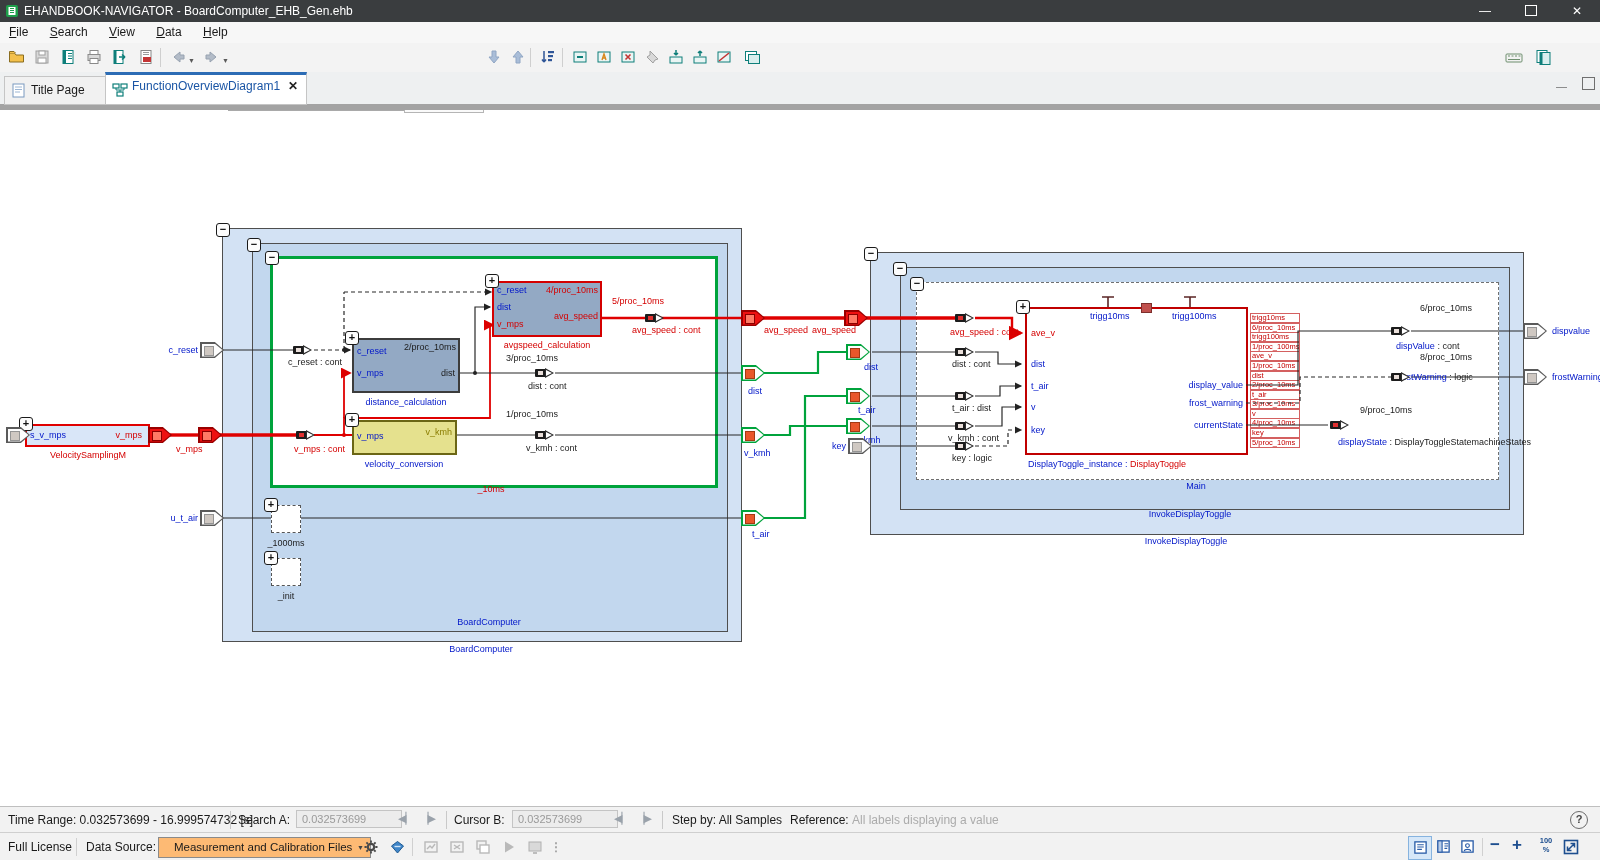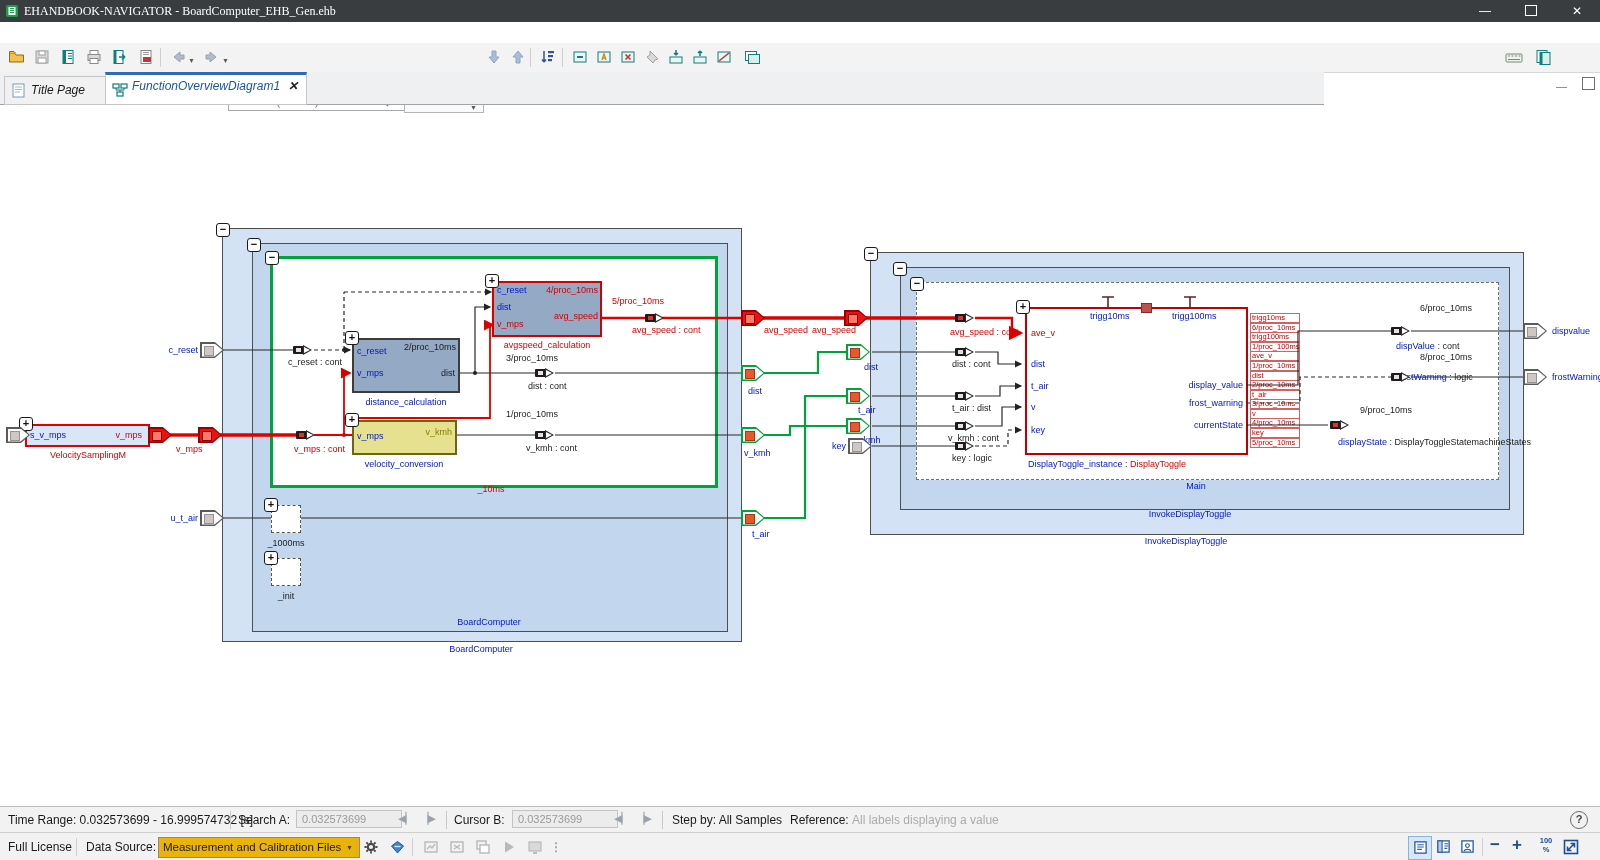--- a/index.html
+++ b/index.html
@@ -1,35 +1,35 @@
 <!DOCTYPE html>
 <html><head>
 <meta charset="utf-8">
 <style>
   html,body{margin:0;padding:0;background:#888;}
   #app{position:relative;width:1600px;height:860px;background:#fff;overflow:hidden;
        font-family:"Liberation Sans",sans-serif;font-size:12px;color:#1a1a1a;}
   .abs{position:absolute;}
   
   #titlebar{position:absolute;left:0;top:0;width:1600px;height:22px;background:#3a3d3f;color:#fff;z-index:20;}
-  #titlebar .t{position:absolute;left:24px;top:4px;font-size:12px;font-family:Liberation Serif, serif;}
+  #titlebar .t{position:absolute;left:24px;top:4px;font-size:12px;}
   .winbtn{position:absolute;top:0;width:46px;height:22px;text-align:center;line-height:22px;color:#fff;font-size:12px;}
   #menubar{position:absolute;left:0;top:22px;width:1600px;height:21px;background:#f7f7f7;z-index:20;}
   .menu-item{display:inline-block;padding:3px 9px;font-size:12px;color:#1a1a1a;}
   .menu-item::first-letter{text-decoration:underline;}
   #toolbar{position:absolute;left:0;top:43px;width:1600px;height:29px;background:#f3f3f3;border-bottom:1px solid #d7d7d7;z-index:20;}
   .tbtn{position:absolute;top:3px;width:24px;height:23px;border-radius:2px;text-align:center;}
   .tbtn svg{margin-top:3px;}
   .tsep{position:absolute;top:5px;width:1px;height:19px;background:#cfcfcf;}
   .caret{position:absolute;font-size:7px;color:#5a5a5a;}
   #searchbox{position:absolute;left:228px;top:47px;width:166px;height:19px;border:1px solid #a9a9a9;background:#fff;font-size:12px;padding:0 20px 0 6px;color:#333;}
   #searchbox::placeholder{color:#8b8b8b;}
   #containsbtn{position:absolute;left:404px;top:47px;width:70px;height:21px;border:1px solid #b5b5b5;background:#fafafa;font-size:12px;text-align:left;padding-left:8px;line-height:19px;}
   
-  #tabstrip{position:absolute;left:0;top:72px;width:1324px;height:32px;background:#eef0f1;border-bottom:1px solid #a3a3a3;z-index:20;font-style:italic;}
+  #tabstrip{position:absolute;left:0;top:72px;width:1600px;height:32px;background:#eef0f1;border-bottom:6px solid #a3a3a3;z-index:20;}
   .tab{position:absolute;height:27px;border:1px solid #c5c5c5;background:#f1f1f1;font-size:12px;}
   .tab.active{background:#fff;border-top:3px solid #2c6cb5;height:29px;}
   .tab .lab{position:absolute;left:26px;top:6px;white-space:nowrap;}
   .tab.active .lab{color:#1a55a5;top:4px;}
   .tabclose{position:absolute;top:4px;font-size:12px;color:#222;font-weight:bold;}
   .panelbtn{position:absolute;top:8px;color:#6f6f6f;font-size:11px;}
   
   #canvas{position:absolute;left:0;top:104px;width:1600px;height:702px;background:#fff;}
   .box{position:absolute;border:1.5px solid #4e4e4e;z-index:1;}
   .dash{border-style:dashed;}
@@ -58,21 +58,21 @@
       border:1px solid #d46060;background:#fff;overflow:hidden;white-space:nowrap;z-index:5;padding:0 1px;}
   .redsq{position:absolute;width:9px;height:8px;background:#c0504d;border:1px solid #7d2f2d;z-index:6;}
   
   #statusbar{position:absolute;left:0;top:806px;width:1600px;height:26px;background:#f2f2f2;border-top:1px solid #bfbfbf;z-index:20;}
   #statusbar .s{position:absolute;top:6px;font-size:12px;}
   .ssep{position:absolute;top:4px;width:1px;height:18px;background:#c9c9c9;}
   .cursorinput{position:absolute;top:3px;width:94px;height:16px;background:#ececec;border:1px solid #c4c4c4;color:#9a9a9a;font-size:11px;padding:0 5px;}
   .stepbtn{position:absolute;top:5px;font-size:11px;color:#9aa2ab;letter-spacing:-1px;}
   #bottombar{position:absolute;left:0;top:832px;width:1600px;height:28px;background:#f2f2f2;border-top:1px solid #cfcfcf;z-index:20;}
   #bottombar .s{position:absolute;top:7px;font-size:12px;}
-  #datasource{position:absolute;left:158px;top:4px;width:196px;height:19px;background:#eab308;border:1px solid #8a8a8a;font-size:11.5px;line-height:19px;padding-left:4px;}
+  #datasource{position:absolute;left:158px;top:4px;width:196px;height:19px;background:#fdba74;border:1px solid #8a8a8a;font-size:11.5px;line-height:19px;padding-left:15px;}
   #datasource .dsc{position:absolute;right:6px;top:0;font-size:7px;color:#444;}
   .bbtn{position:absolute;top:3px;width:22px;height:22px;text-align:center;}
   .bbtn svg{margin-top:3px;}
   .bbtn.sel{background:#d6e7f8;border:1px solid #86b3df;}
   .zbtn{position:absolute;top:2px;font-size:17px;font-weight:bold;color:#1d4e8f;}
   .helpbtn{position:absolute;left:1570px;top:4px;width:16px;height:16px;border:1.5px solid #6b6b6b;border-radius:50%;
            text-align:center;line-height:15px;font-size:11px;color:#444;font-weight:bold;}
   .zoompct{position:absolute;left:1536px;top:3px;width:20px;font-size:7.5px;font-weight:bold;color:#1d4e8f;text-align:center;line-height:9px;}
 </style>
 </head>
@@ -85,20 +85,27 @@
         <rect x="1" y="1" width="12" height="12" rx="2" fill="#1e9e4a"></rect>
         <rect x="3.5" y="3" width="7" height="8" fill="#fff"></rect>
         <path d="M5 4.5h4M5 6.5h4M5 8.5h4" stroke="#1e9e4a" stroke-width="1"></path>
       </svg>
     <span class="t">EHANDBOOK-NAVIGATOR - BoardComputer_EHB_Gen.ehb</span>
     <div class="winbtn" style="left:1462px">—</div>
     <div class="winbtn" style="left:1508px"><span style="display:inline-block;width:10px;height:9px;border:1.5px solid #fff;margin-top:5px"></span></div>
     <div class="winbtn" style="left:1554px">✕</div>
   </div>
 
+  <div id="menubar">
+    <span class="menu-item">File</span>
+    <span class="menu-item">Search</span>
+    <span class="menu-item">View</span>
+    <span class="menu-item">Data</span>
+    <span class="menu-item">Help</span>
+  </div>
 
   <div id="toolbar">
     <div class="tbtn" style="left:4px"><svg width="17" height="16" viewBox="0 0 16 16">
           <path d="M1 4h5l1.5 2H15v7H1z" fill="#f3c04b" stroke="#8a6d1f"></path>
           <path d="M1 4V2.5h4.5L7 4" fill="#f3c04b" stroke="#8a6d1f"></path>
         </svg></div>
     <div class="tbtn" style="left:30px"><svg width="16" height="16" viewBox="0 0 16 16">
           <rect x="2" y="2" width="12" height="12" fill="#d9d9d9" stroke="#a0a0a0"></rect>
           <rect x="5" y="2" width="6" height="4" fill="#fff" stroke="#a0a0a0"></rect>
           <rect x="4" y="9" width="8" height="5" fill="#fff" stroke="#a0a0a0"></rect>

